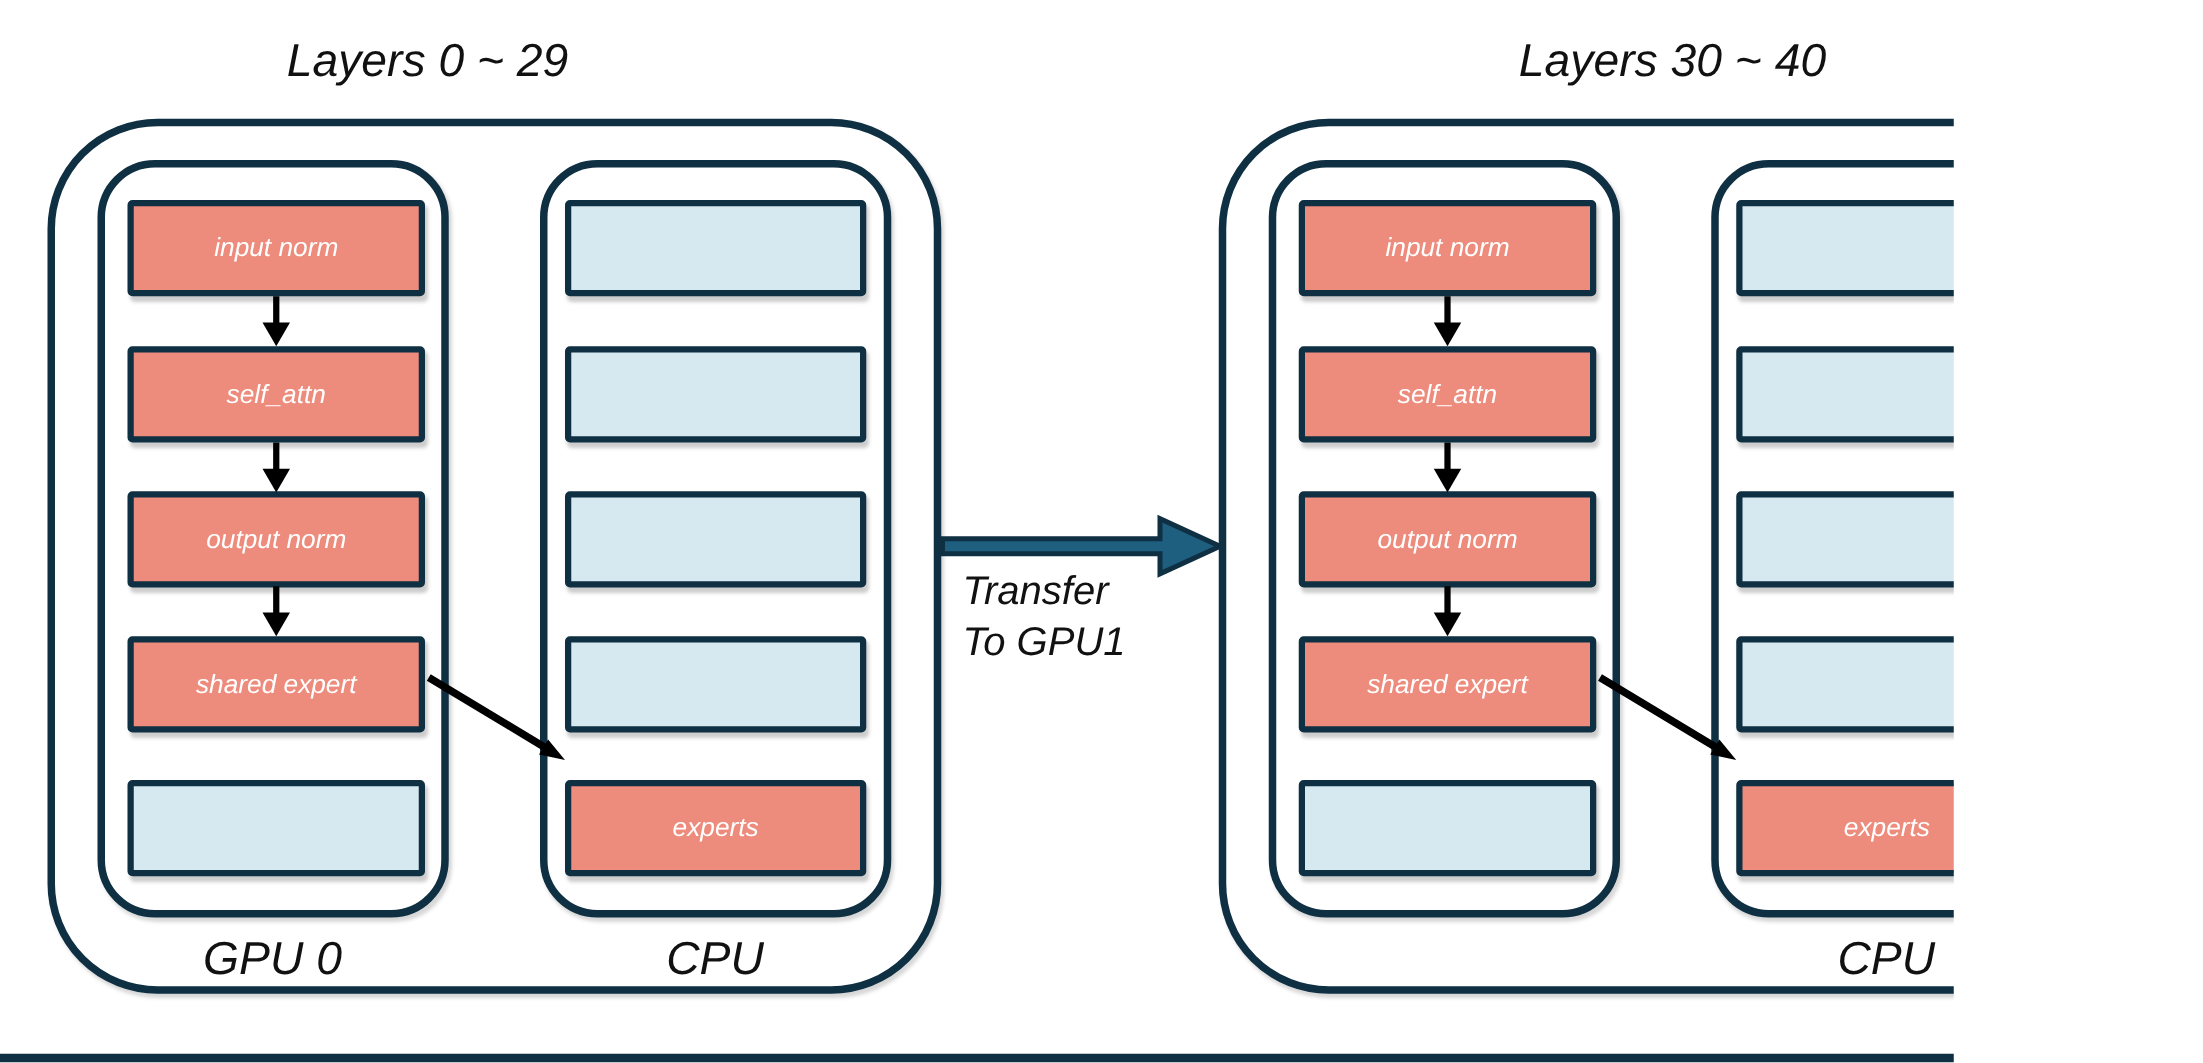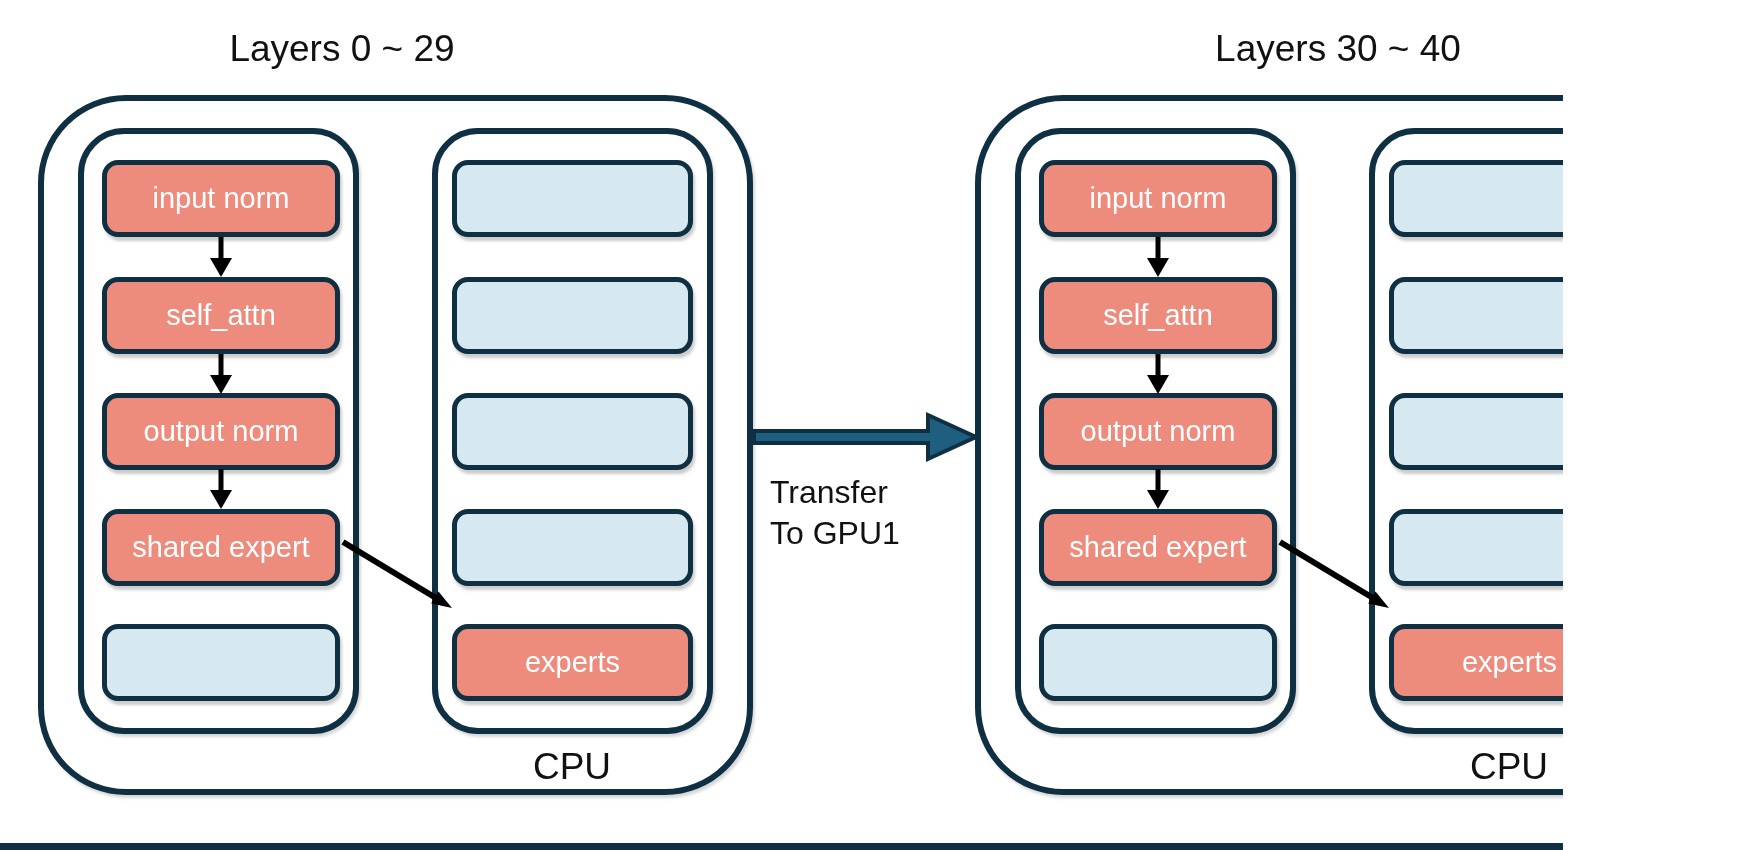--- a/index.html
+++ b/index.html
@@ -5,20 +5,21 @@
   * { box-sizing: border-box; margin: 0; padding: 0; }
   html, body { background: #ffffff; }
   .canvas {
     position: relative;
     width: 1563px;
     height: 850px;
     background: #ffffff;
     overflow: hidden;
     font-family: "Liberation Sans", sans-serif;
     color: var(--text, #111111);
+    font-style: italic;
   }
   .title {
     position: absolute;
     top: 28px;
     width: 400px;
     text-align: center;
     font-size: 37px;
     color: var(--text, #111111);
     white-space: nowrap;
   }
@@ -40,25 +41,25 @@
     border: 6px solid var(--outline, #0F2F42);
     border-radius: 46px;
     background: #ffffff;
     box-shadow: 2px 3px 3px rgba(110,110,110,0.28);
   }
   .blk {
     position: absolute;
     width: 238px;
     height: 77px;
     border: 5px solid var(--outline, #0F2F42);
-    border-radius: 16px;
+    border-radius: 4px;
     display: flex;
     align-items: center;
     justify-content: center;
-    font-size: 29px;
+    font-size: 21px;
     color: var(--block_text, #ffffff);
     box-shadow: 2px 4px 3px rgba(110,110,110,0.35);
     white-space: nowrap;
   }
   .blk.active { background: var(--block_active, #ED8C7D); }
   .blk.empty  { background: var(--block_empty, #D6E8F0); }
   .col-label {
     position: absolute;
     top: 746px;
     width: 220px;
@@ -68,21 +69,20 @@
     white-space: nowrap;
   }
   .transfer-label {
     position: absolute;
     left: 770px;
     top: 452px;
     font-size: 32px;
     line-height: 41px;
     color: var(--text, #111111);
     white-space: nowrap;
-    margin-top: 20px;
   }
   svg.abs { position: absolute; overflow: visible; }
   .arrow-stroke { stroke: var(--arrow_black, #000000); }
   .arrow-fill   { fill:   var(--arrow_black, #000000); }
   .transfer-path {
     fill: var(--transfer_fill, #1E5F80);
     stroke: var(--outline, #0F2F42);
     stroke-width: 4;
   }
   .bottom-bar {
@@ -130,20 +130,21 @@
   <svg class="abs" style="left:208px;top:469px" width="26" height="40">
     <path d="M13 0 V24" class="arrow-stroke" stroke-width="5" fill="none"></path>
       <path d="M2 21 L24 21 L13 40 Z" class="arrow-fill"></path>
   </svg>
 
   <svg class="abs" style="left:338px;top:536px" width="120" height="80">
     <path d="M5 6 L98 62" class="arrow-stroke" stroke-width="6" fill="none"></path>
     <path d="M114 72 L93.2 67.6 L100.5 55.6 Z" class="arrow-fill"></path>
   </svg>
 
+  <div class="col-label" style="left:108px">GPU 0</div>
   <div class="col-label" style="left:462px">CPU</div>
 
   <svg class="abs" style="left:752px;top:410px" width="228" height="54">
     <path class="transfer-path" d="M2 21 H176 V5 L224 27 L176 49 V33 H2 Z"></path>
   </svg>
   <div class="transfer-label">
     <div>Transfer</div>
     <div>To GPU1</div>
   </div>
 

